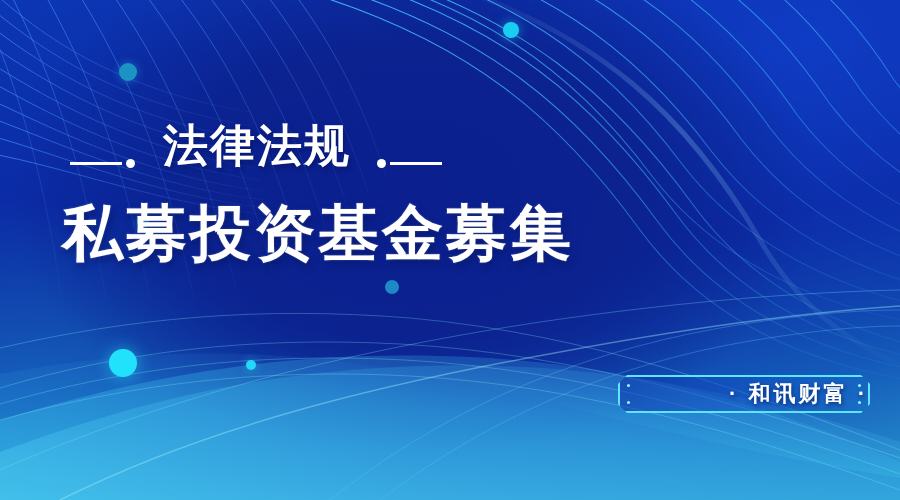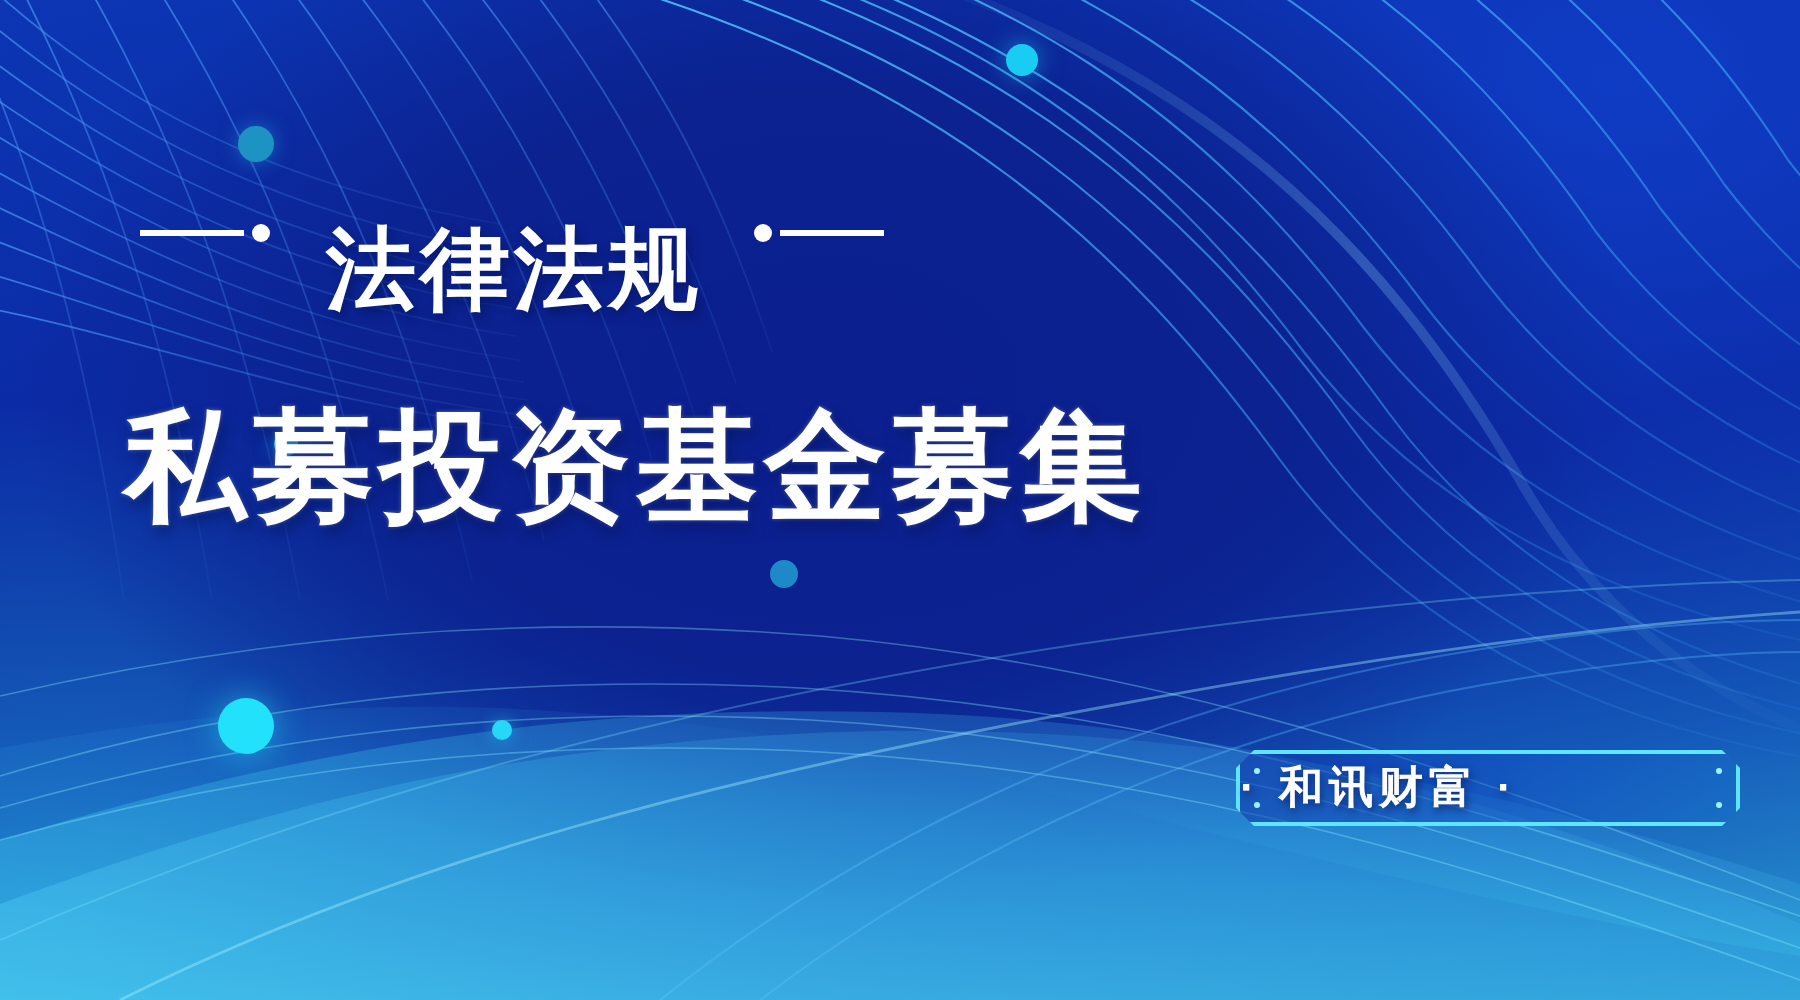--- a/index.html
+++ b/index.html
@@ -33,21 +33,21 @@
   .svg-layer { position:absolute; inset:0; }
 
   
   #kicker-row {
     position: absolute;
     left: 0;
     top: 112px;
     width: 520px;
     height: 56px;
     display: flex;
-    align-items: flex-start;
+    align-items: flex-end;
   }
   .rule-wrap { display:flex; align-items:center; }
   .rule-line { height: 3px; background:#ffffff; display:block; }
   .rule-dot {
     width: 9px; height: 9px; border-radius: 50%;
     background:#ffffff; display:block;
   }
   #rule-left { margin-left: 70px; }
   #rule-left .rule-line { width: 52px; }
   #rule-left .rule-dot { margin-left: 4px; }
@@ -87,21 +87,21 @@
   
   #badge {
     position: absolute;
     left: 618px;
     top: 375px;
     width: 252px;
     height: 38px;
     box-sizing: border-box;
     display: flex;
     align-items: center;
-    justify-content: flex-start;
+    justify-content: flex-end;
     border: 2px solid #5fe6ff;
     background: linear-gradient(100deg, rgba(13,52,170,0.55) 0%, rgba(18,86,200,0.45) 60%, rgba(20,110,200,0.35) 100%);
     clip-path: polygon(
       0 9px, 9px 0,
       calc(100% - 9px) 0, 100% 9px,
       100% calc(100% - 9px), calc(100% - 9px) 100%,
       9px 100%, 0 calc(100% - 9px)
     );
     box-shadow: 0 0 14px rgba(95,230,255,0.30);
   }

